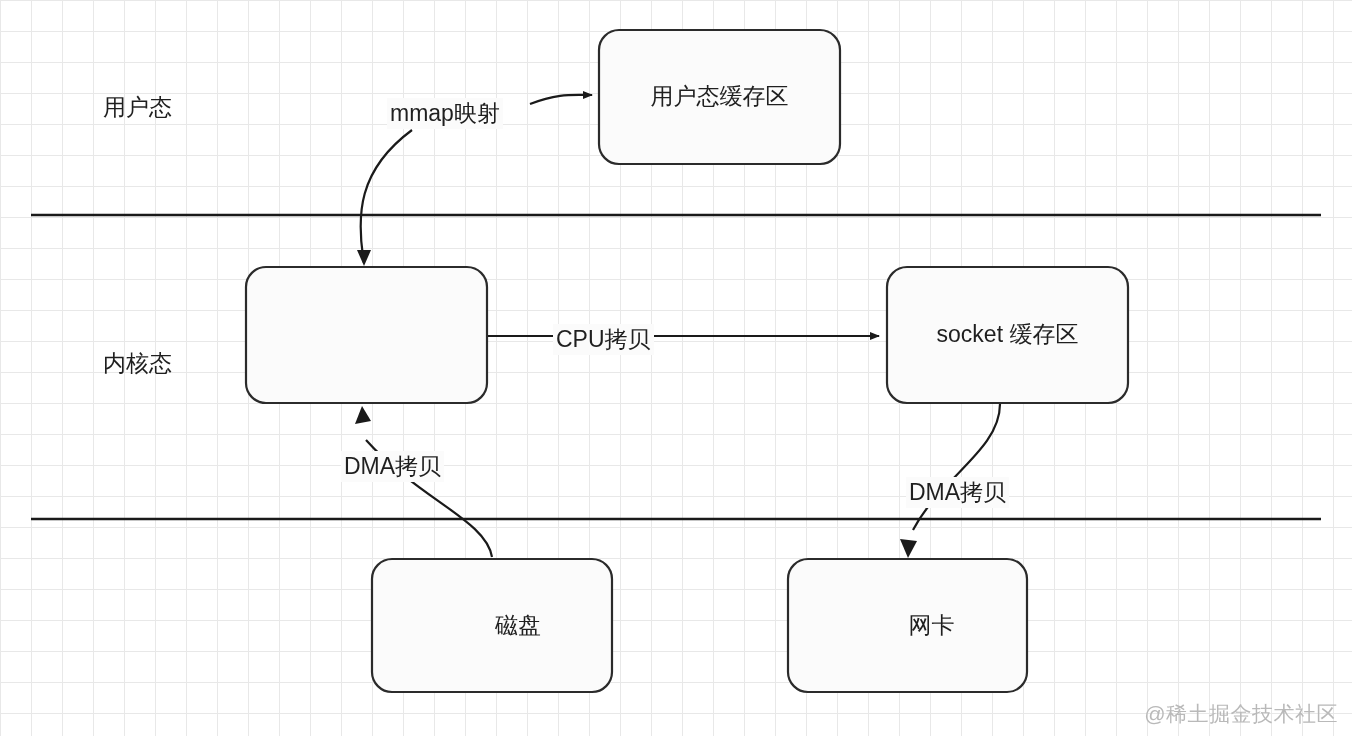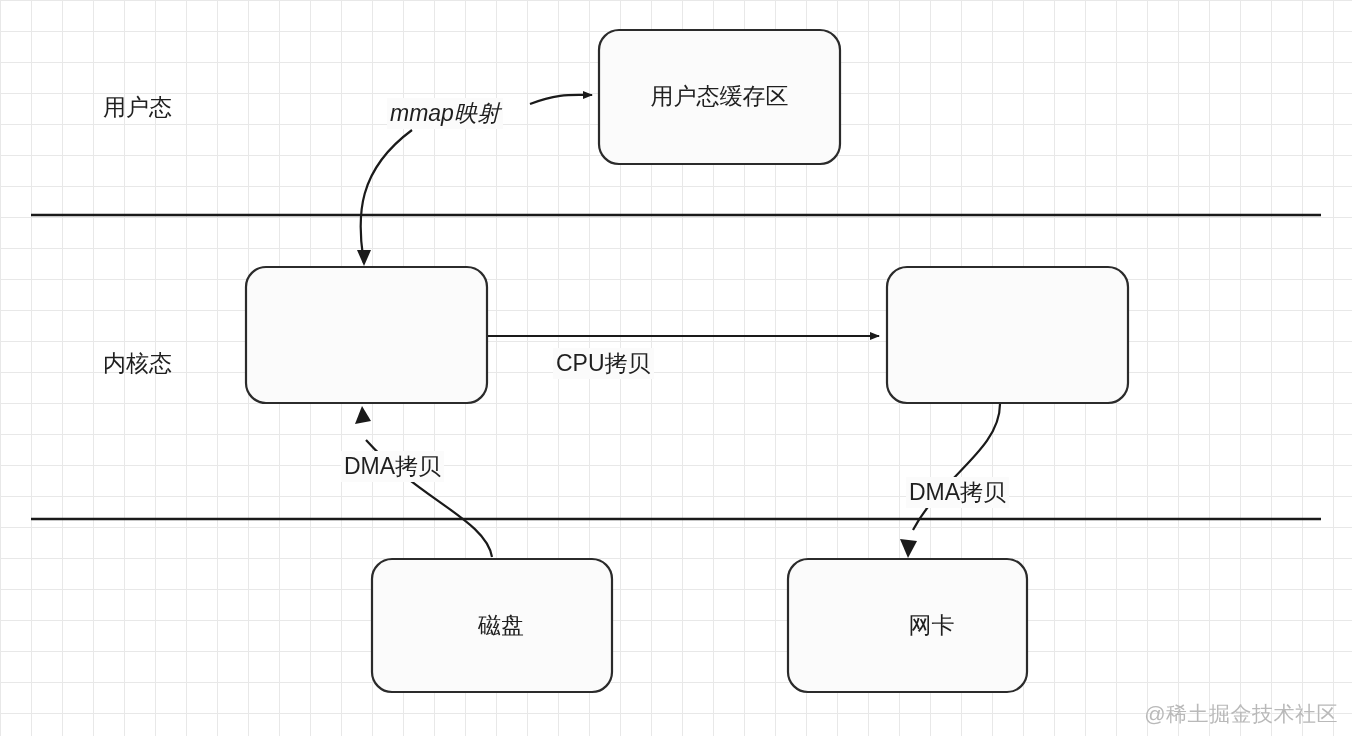--- a/index.html
+++ b/index.html
@@ -103,23 +103,24 @@
     <path d="M 362,406 L 355,424 L 371,421 Z" fill="#1a1a1a"></path>
 
     <path d="M 1000,404 C 1000,450 940,478 913,530" fill="none" stroke="#1a1a1a" stroke-width="2.2"></path>
     <path d="M 908,558 L 900,539 L 917,541 Z" fill="#1a1a1a"></path>
   </svg>
 
   <div class="zone-label" style="left:103px; top:92px;">用户态</div>
   <div class="zone-label" style="left:103px; top:348px;">内核态</div>
 
   <div class="box-label" style="left:599px; top:30px; width:241px; height:134px;">用户态缓存区</div>
-  <div class="box-label" style="left:371px; top:559px; width:260px; height:133px;">磁盘</div>
+  <div class="box-label" style="left:887px; top:267px; width:241px; height:136px;">socket 缓存区</div>
+  <div class="box-label" style="left:388px; top:559px; width:260px; height:133px;">磁盘</div>
   <div class="box-label" style="left:788px; top:559px; width:239px; height:133px;margin-left:24px;">网卡</div>
 
-  <div class="edge-label" style="left:387px; top:98px;font-style:italic;">mmap映射</div>
-  <div class="edge-label" style="left:553px; top:324px;margin-top:24px;">CPU拷贝</div>
+  <div class="edge-label" style="left:387px; top:98px;">mmap映射</div>
+  <div class="edge-label" style="left:553px; top:324px;">CPU拷贝</div>
   <div class="edge-label" style="left:341px; top:451px;">DMA拷贝</div>
   <div class="edge-label" style="left:906px; top:477px;">DMA拷贝</div>
 
   <div class="watermark">@稀土掘金技术社区</div>
 
 </div>
 
 </body></html>

